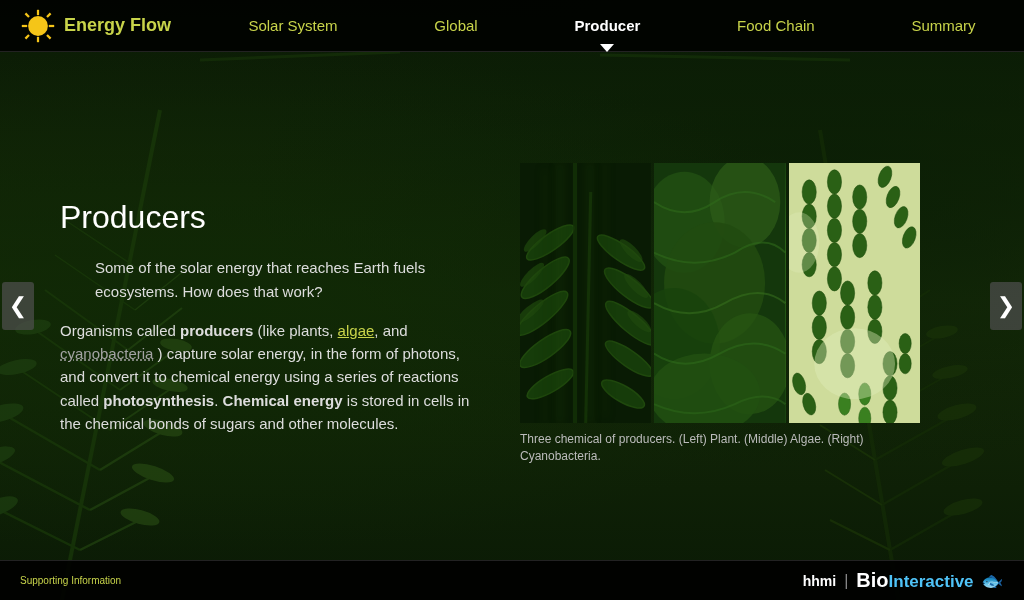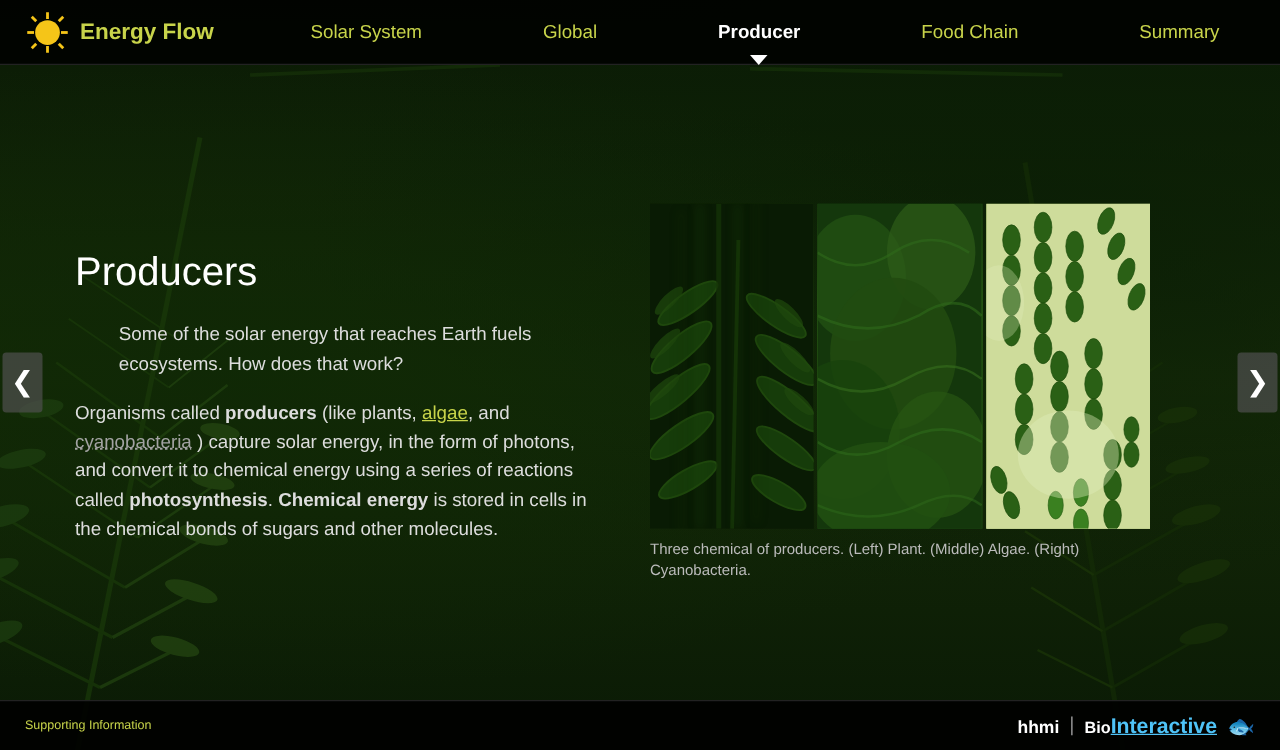--- a/index.html
+++ b/index.html
@@ -500,17 +500,17 @@
 <div class="nav-arrow right">
   <button class="arrow-btn">❯</button>
 </div>
 
 <footer class="footer">
   <a class="footer-link">Supporting Information</a>
   <div class="footer-logo">
     <span class="hhmi-text">hhmi</span>
     <span style="color:#888; margin: 0 4px;">|</span>
     <span>
-      <span class="bio-part" style="font-weight:bold; font-size:13px;">Bio</span><span class="interactive-part" style="font-weight:bold; font-size:17px;text-decoration:underline;">Interactive</span>
+      <span class="bio-part" style="font-weight:bold; font-size:20px;">Bio</span><span class="interactive-part" style="font-weight:bold; font-size:17px;">Interactive</span>
     </span>
     <span style="color:#4fc3f7; font-size:18px; margin-left:4px;">🐟</span>
   </div>
 </footer>
 
 </body></html>

